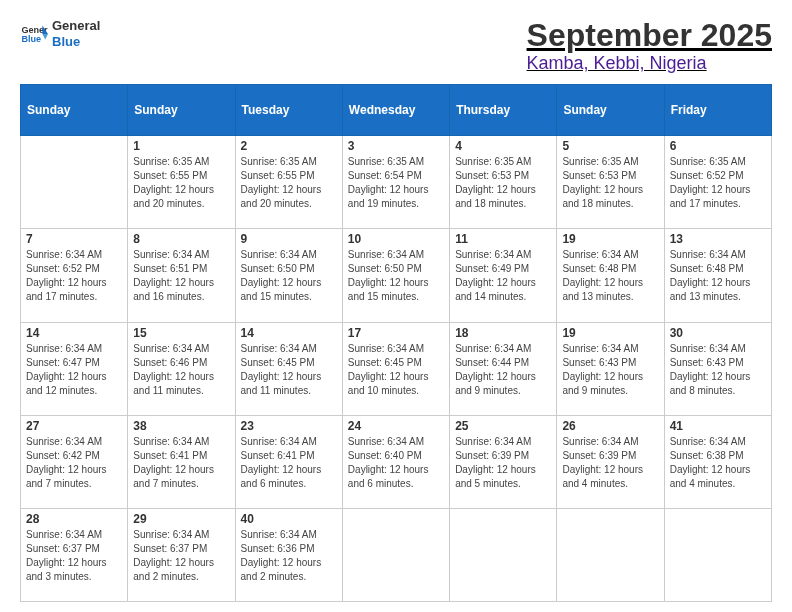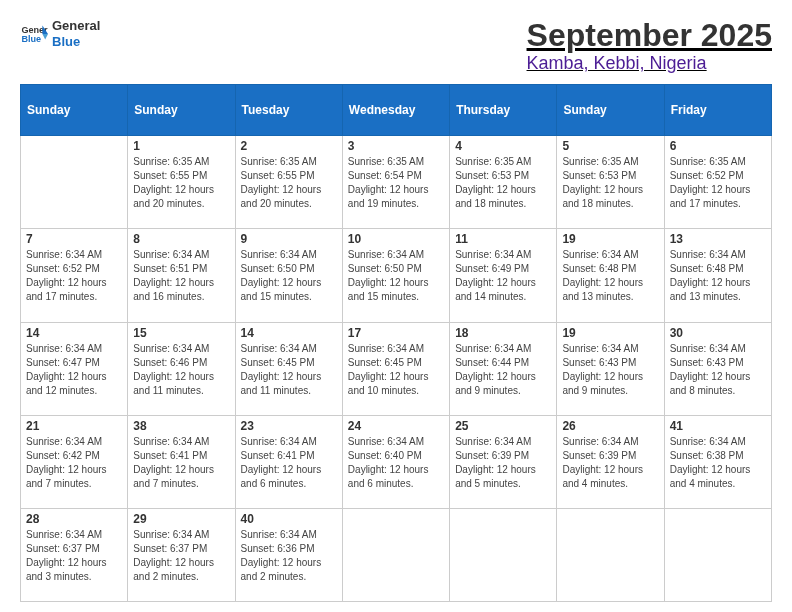--- a/index.html
+++ b/index.html
@@ -262,21 +262,21 @@
           <td>
             <span class="day-num">30</span>
             <div class="day-info" style="white-space: pre-line;">Sunrise: 6:34 AM
 Sunset: 6:43 PM
 Daylight: 12 hours
 and 8 minutes.</div>
           </td>
         </tr>
         <tr>
           <td>
-            <span class="day-num">21</span>
+            <span class="day-num">27</span>
             <div class="day-info" style="white-space: pre-line;">Sunrise: 6:34 AM
 Sunset: 6:42 PM
 Daylight: 12 hours
 and 7 minutes.</div>
           </td>
           <td>
             <span class="day-num">38</span>
             <div class="day-info" style="white-space: pre-line;">Sunrise: 6:34 AM
 Sunset: 6:41 PM
 Daylight: 12 hours

